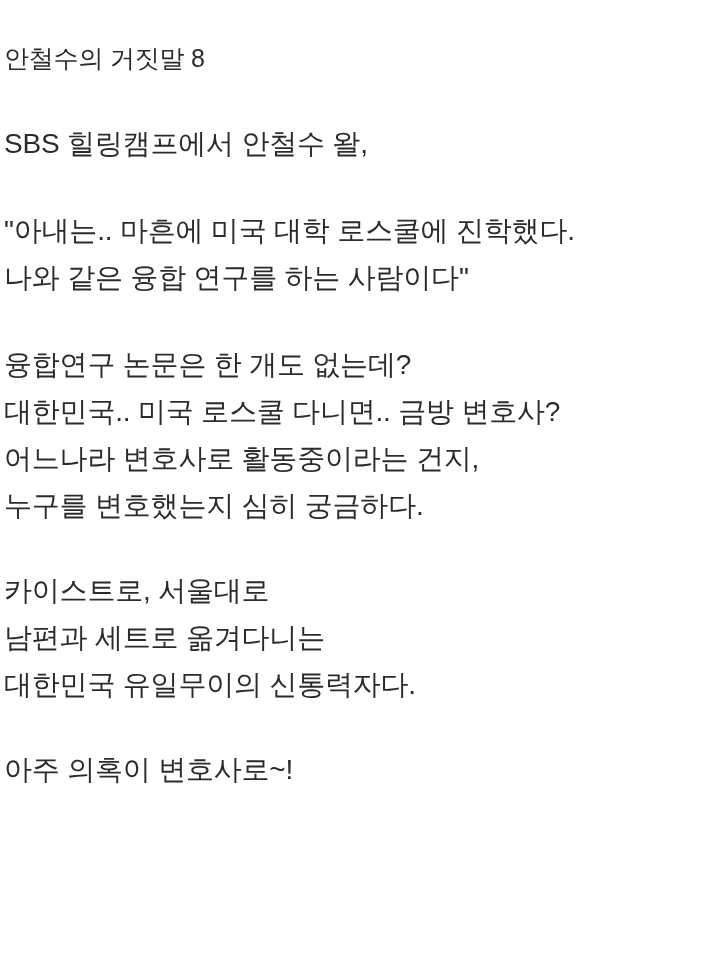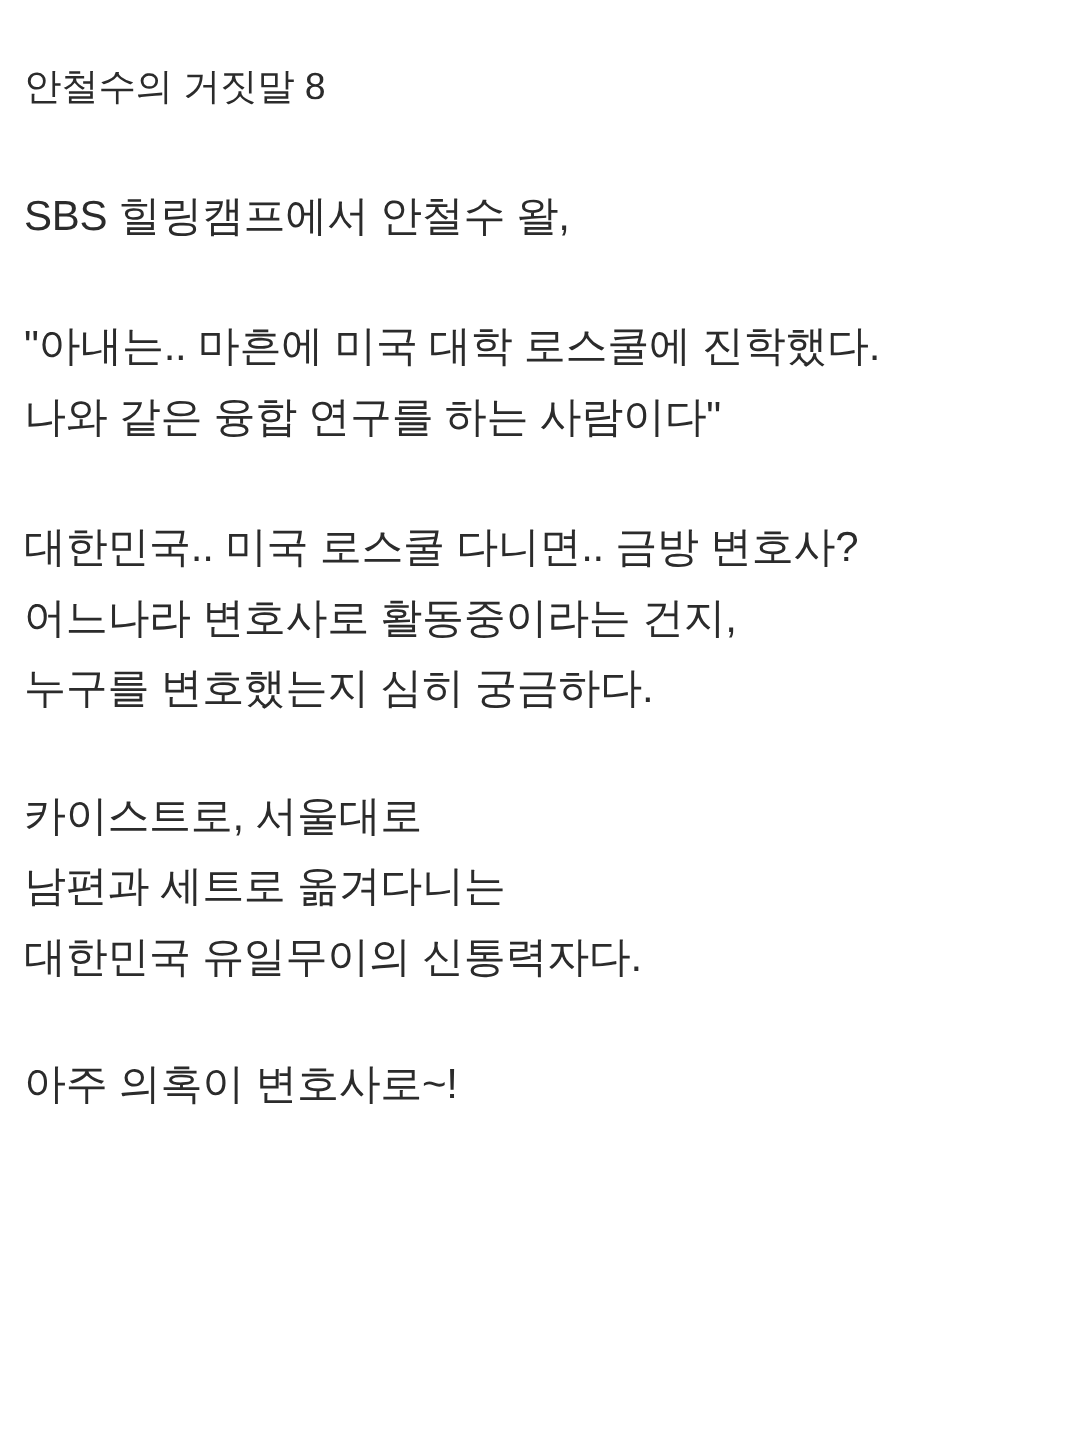--- a/index.html
+++ b/index.html
@@ -11,21 +11,21 @@
     width: 720px;
     height: 955px;
     font-family: "Liberation Sans", "DejaVu Sans", sans-serif;
     color: #2b2b2b;
     overflow: hidden;
   }
   .page {
     box-sizing: border-box;
     width: 720px;
     height: 948px;
-    padding: 38px 24px 0 16px;
+    padding: 38px 24px 0 4px;
     background: #ffffff;
   }
   .block {
     margin: 0 0 34px 0;
   }
   .block:last-child {
     margin-bottom: 0;
   }
   .line {
     font-size: 28px;
@@ -66,20 +66,21 @@
   <div class="block intro">
     <div class="line">SBS 힐링캠프에서 안철수 왈,</div>
   </div>
 
   <div class="block quote">
     <div class="line">"아내는.. 마흔에 미국 대학 로스쿨에 진학했다.</div>
     <div class="line">나와 같은 융합 연구를 하는 사람이다"</div>
   </div>
 
   <div class="block questions">
+    <div class="line">융합연구 논문은 한 개도 없는데?</div>
     <div class="line">대한민국.. 미국 로스쿨 다니면.. 금방 변호사?</div>
     <div class="line">어느나라 변호사로 활동중이라는 건지,</div>
     <div class="line">누구를 변호했는지 심히 궁금하다.</div>
   </div>
 
   <div class="block wife">
     <div class="line">카이스트로, 서울대로</div>
     <div class="line">남편과 세트로 옮겨다니는</div>
     <div class="line">대한민국 유일무이의 신통력자다.</div>
   </div>

